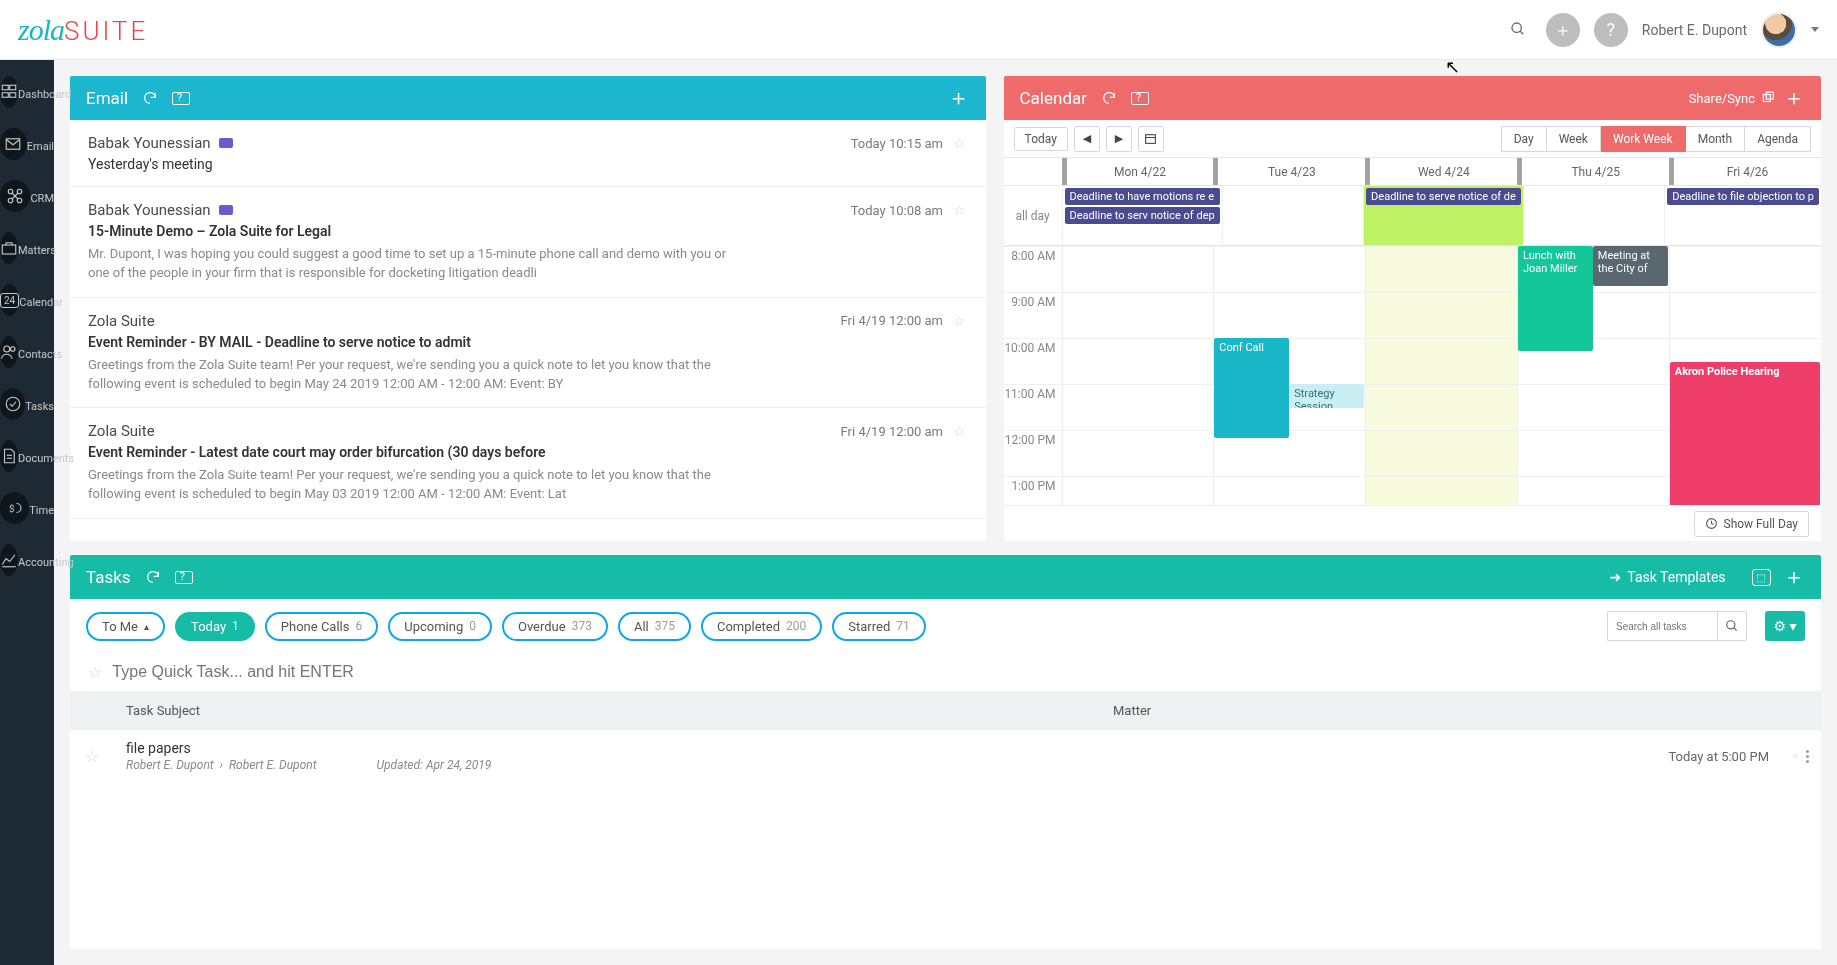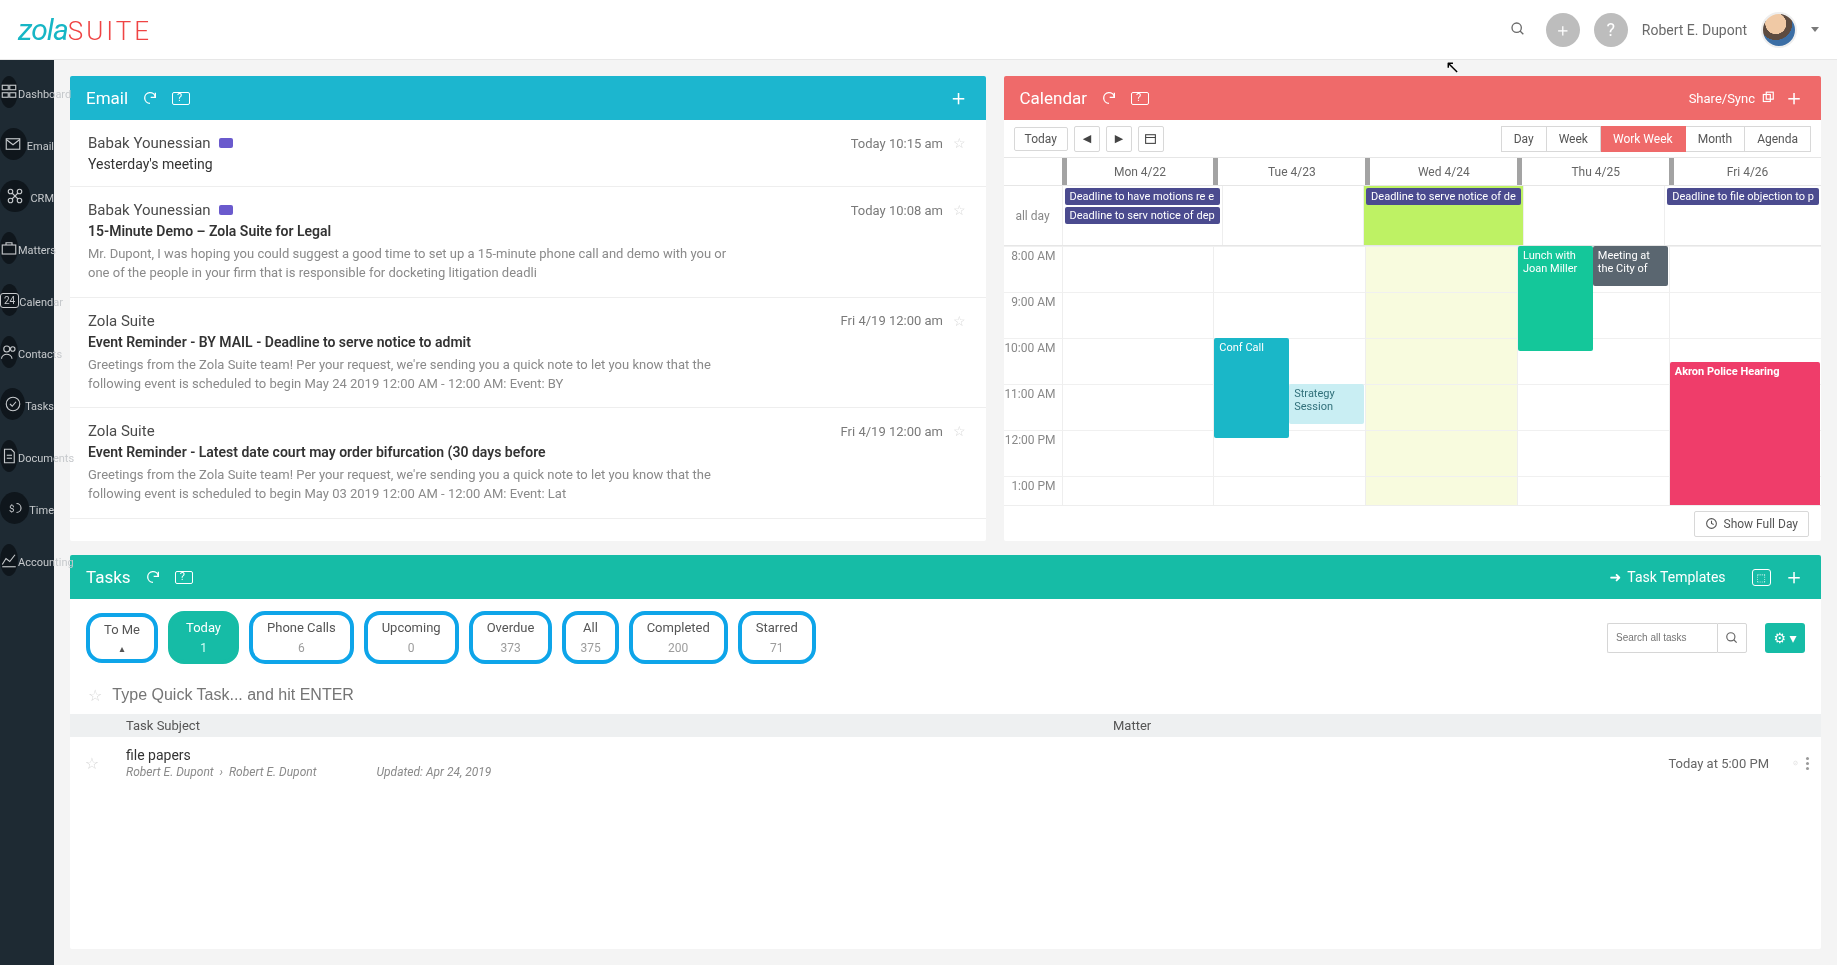--- a/index.html
+++ b/index.html
@@ -1,21 +1,21 @@
 <!DOCTYPE html>
 <html><head>
 <meta charset="utf-8">
 <style>
 * { margin: 0; padding: 0; box-sizing: border-box; }
 html, body { width: 1837px; height: 965px; font-family: -apple-system, BlinkMacSystemFont, "Segoe UI", Roboto, Helvetica, Arial, sans-serif; font-size: 14px; color: #444; background: #f4f4f4; overflow: hidden; }
 
 
 .topbar { position: absolute; top: 0; left: 0; right: 0; height: 60px; background: #fff; display: flex; align-items: center; padding: 0 18px; border-bottom: 1px solid #e7e7e7; z-index: 10; }
 .logo { display: flex; align-items: baseline; font-weight: 300; }
-.logo .z1 { color: #17b6c5; font-size: 30px; font-style: italic; font-weight: 400; letter-spacing: -1px;}
+.logo .z1 { color: #17b6c5; font-size: 30px; font-style: italic; font-weight: 400; letter-spacing: -1px; font-family: Liberation Serif, serif;}
 .logo .z2 { color: #ef4444; font-size: 26px; letter-spacing: 3px; font-weight: 300; margin-left: 0;}
 .topbar-right { margin-left: auto; display: flex; align-items: center; gap: 14px; }
 .top-icon-btn { width: 34px; height: 34px; border-radius: 50%; background: #bdbdbd; color:#fff; display:flex; align-items:center; justify-content:center; font-size:18px; cursor:pointer; }
 .top-search { color:#6a6a6a; font-size:20px; cursor:pointer; width:28px; text-align:center; }
 .user-name { color:#6a6a6a; font-size:14px; }
 .avatar { width:36px; height:36px; border-radius:50%; background: radial-gradient(circle at 40% 30%, #f0c9a5 0 35%, #5d4b40 36% 55%, #3b6ea5 56% 100%); border:2px solid #eee; }
 .caret { width:0; height:0; border-left:4px solid transparent; border-right:4px solid transparent; border-top:5px solid #7a7a7a; }
 
 
 .cursor-ov { position:absolute; top:56px; left:1445px; font-size:18px; color:#000; pointer-events:none; z-index:50; }
@@ -76,35 +76,35 @@
 .time-lbl { font-size:12px; color:#888; text-align:right; padding-right:6px; border-top:1px solid #f0f0f0; padding-top:2px;}
 .cal-cell { border-left:1px solid #eee; border-top:1px solid #f0f0f0; position:relative;}
 .col-today { background:#f8fbde; }
 .cal-ev { position:absolute; left:1px; right:1px; color:#fff; font-size:11px; padding:3px 5px; overflow:hidden; border-radius:2px;}
 .cal-foot { height:36px; border-top:1px solid #eee; display:flex; align-items:center; justify-content:flex-end; padding:0 12px;}
 .show-full { border:1px solid #d8d8d8; padding:5px 10px; font-size:12px; color:#555; cursor:pointer; display:flex; align-items:center; gap:6px; border-radius:2px;}
 
 
 .tasks-panel { flex:1; min-height: 240px; }
 .tasks-toolbar { padding:12px 16px; display:flex; align-items:center; gap:10px; }
-.pill { border:4px solid #0ea5e9; background:#fff; border-radius:16px; padding:5px 14px; font-size:13px; color:#555; cursor:pointer; display:flex; align-items:center; gap:6px;flex-direction:column;}
+.pill { border:2px solid #0ea5e9; background:#fff; border-radius:16px; padding:5px 14px; font-size:13px; color:#555; cursor:pointer; display:flex; align-items:center; gap:6px;}
 .pill .cnt { color:#9c9c9c; font-size:12px; }
 .pill.active { background:#16bca6; border-color:#16bca6; color:#fff; }
 .pill.active .cnt { color:#d7fff7; }
 .tasks-toolbar .spacer { flex:1; }
 .task-search { display:flex; align-items:center; }
 .task-search input { border:1px solid #d6d6d6; border-right:none; height:30px; width:110px; padding:0 8px; font-size:10px; outline:none; border-radius:2px 0 0 2px;}
 .task-search .sbtn { border:1px solid #d6d6d6; height:30px; width:30px; display:flex; align-items:center; justify-content:center; cursor:pointer; color:#666; border-radius:0 2px 2px 0;}
 .gearbtn { background:#16bca6; color:#fff; height:30px; width:40px; border-radius:3px; display:flex; align-items:center; justify-content:center; margin-left:8px; cursor:pointer; font-size:14px;}
 
 .quicktask { display:flex; align-items:center; padding:0 18px; gap:10px; height:38px; }
 .quicktask .qs-star { color:#d6d6d6; font-size:16px;}
 .quicktask input { border:none; outline:none; flex:1; font-size:16px; color:#888; background:transparent;}
 
-.task-header-row { background:#eef0f1; display:grid; grid-template-columns: 44px 1fr 520px 160px 40px; padding:4px 0; font-size:13px; color:#555;}
+.task-header-row { background:#eef0f1; display:grid; grid-template-columns: 44px 1fr 520px 160px 40px; padding:12px 0; font-size:13px; color:#555;}
 .task-header-row > div { padding:0 12px; }
 .task-row { display:grid; grid-template-columns: 44px 1fr 520px 160px 40px; padding:10px 0; font-size:13px; color:#555; align-items:center; }
 .task-row > div { padding:0 12px; }
 .task-subj { font-size:14px; color:#333; }
 .task-meta { font-size:12px; color:#8a8a8a; font-style:italic; margin-top:2px;}
 .task-meta .upd { margin-left:60px; font-style:italic;}
 .task-star { text-align:center; color:#d6d6d6; font-size:16px;}
 .task-due { text-align:right; color:#666;}
 .task-menu { text-align:center; color:#b8b8b8; display:flex; align-items:center; justify-content:center; gap:8px;}
 .dot3 { display:inline-flex; flex-direction:column; gap:2px;}
@@ -394,21 +394,21 @@
           <div class="cal-cell"></div>
           <div class="cal-cell"></div>
           <div class="time-lbl">1:00 PM</div>
           <div class="cal-cell"></div>
           <div class="cal-cell"></div>
           <div class="cal-cell col-today"></div>
           <div class="cal-cell"></div>
           <div class="cal-cell"></div>
           <div class="colwrap1" style="position: absolute; left: 209.8px; width: 151.8px; top: 0px; bottom: 0px; pointer-events: none;">
             <div class="cal-ev" style="background: rgb(26, 183, 200); top: 92px; height: 100px; left: 1px; right: 50%; pointer-events: auto;">Conf Call</div>
-            <div class="cal-ev" style="background: rgb(201, 238, 243); color: rgb(49, 112, 122); top: 138px; height: 40px; left: 50%; right: 1px; pointer-events: auto;">Strategy Session</div>
+            <div class="cal-ev" style="background: rgb(201, 238, 243); color: rgb(49, 112, 122); top: 138px; height: 24px; left: 50%; right: 1px; pointer-events: auto;">Strategy Session</div>
           </div>
           <div class="colwrap3" style="position: absolute; left: 513.4px; width: 151.8px; top: 0px; bottom: 0px; pointer-events: none;">
             <div class="cal-ev" style="background: rgb(20, 199, 154); top: 0px; height: 105px; left: 1px; right: 50%; pointer-events: auto;">Lunch with Joan Miller</div>
             <div class="cal-ev" style="background: rgb(90, 102, 112); top: 0px; height: 40px; left: 50%; right: 1px; pointer-events: auto;">Meeting at the City of</div>
           </div>
           <div class="colwrap4" style="position: absolute; left: 665.2px; width: 151.8px; top: 0px; bottom: 0px; pointer-events: none;">
             <div class="cal-ev" style="background: rgb(239, 61, 106); top: 116px; height: 160px; left: 1px; right: 1px; pointer-events: auto; font-weight: bold;">Akron Police Hearing</div>
           </div>
         </div>
       <div class="cal-foot">

